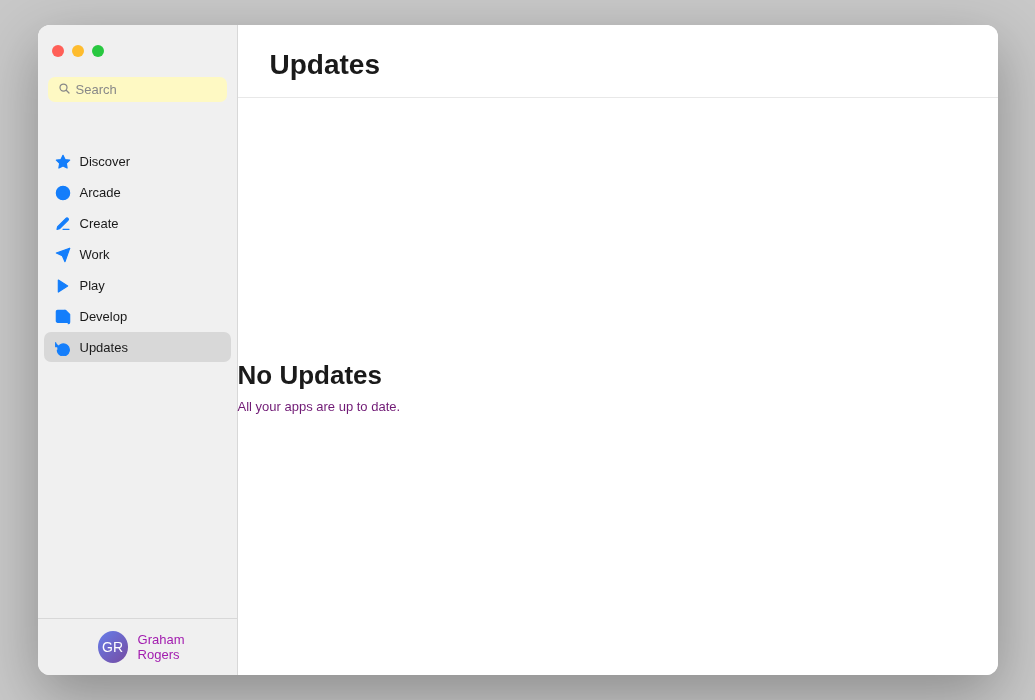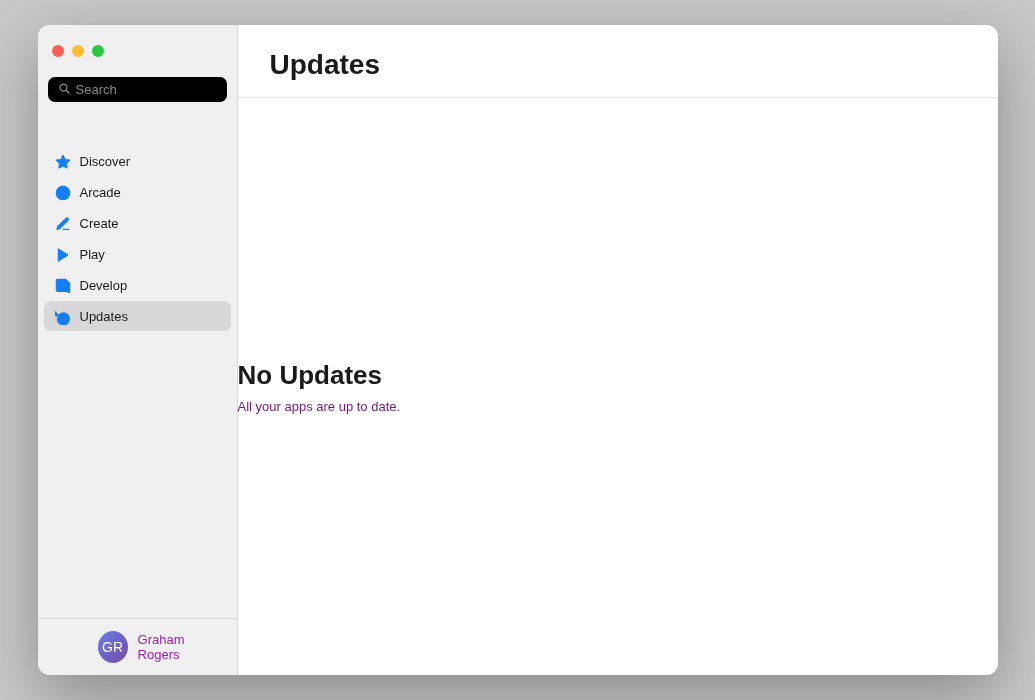--- a/index.html
+++ b/index.html
@@ -50,21 +50,21 @@
       height: 12px;
       border-radius: 50%;
       display: inline-block;
     }
     .traffic-light.close { background: #ff5f57; }
     .traffic-light.minimize { background: #febc2e; }
     .traffic-light.maximize { background: #28c840; }
 
     .search-bar {
       margin: 0 10px 12px 10px;
-      background: #000000;
+      background: #fef9c3;
       border-radius: 7px;
       display: flex;
       align-items: center;
       padding: 5px 10px;
       gap: 6px;
       cursor: text;
     }
 
     .search-bar .search-icon-svg {
       color: #888;
@@ -231,20 +231,29 @@
       <div class="sidebar-item">
         <span class="icon">
           <svg viewBox="0 0 24 24" fill="none" stroke="#147EFB" stroke-width="1.8" stroke-linecap="round" stroke-linejoin="round">
             <path d="M12 20h9"></path>
             <path d="M16.5 3.5a2.121 2.121 0 0 1 3 3L7 19l-4 1 1-4L16.5 3.5z"></path>
           </svg>
         </span>
         <span>Create</span>
       </div>
 
+      <div class="sidebar-item">
+        <span class="icon">
+          <svg viewBox="0 0 24 24" fill="none" stroke="#147EFB" stroke-width="1.8" stroke-linecap="round" stroke-linejoin="round">
+            <line x1="22" y1="2" x2="11" y2="13"></line>
+            <polygon points="22 2 15 22 11 13 2 9 22 2"></polygon>
+          </svg>
+        </span>
+        <span>Work</span>
+      </div>
 
       <div class="sidebar-item">
         <span class="icon">
           <svg viewBox="0 0 24 24" fill="none" stroke="#147EFB" stroke-width="1.8" stroke-linecap="round" stroke-linejoin="round">
             <polygon points="5 3 19 12 5 21 5 3"></polygon>
           </svg>
         </span>
         <span>Play</span>
       </div>
 

